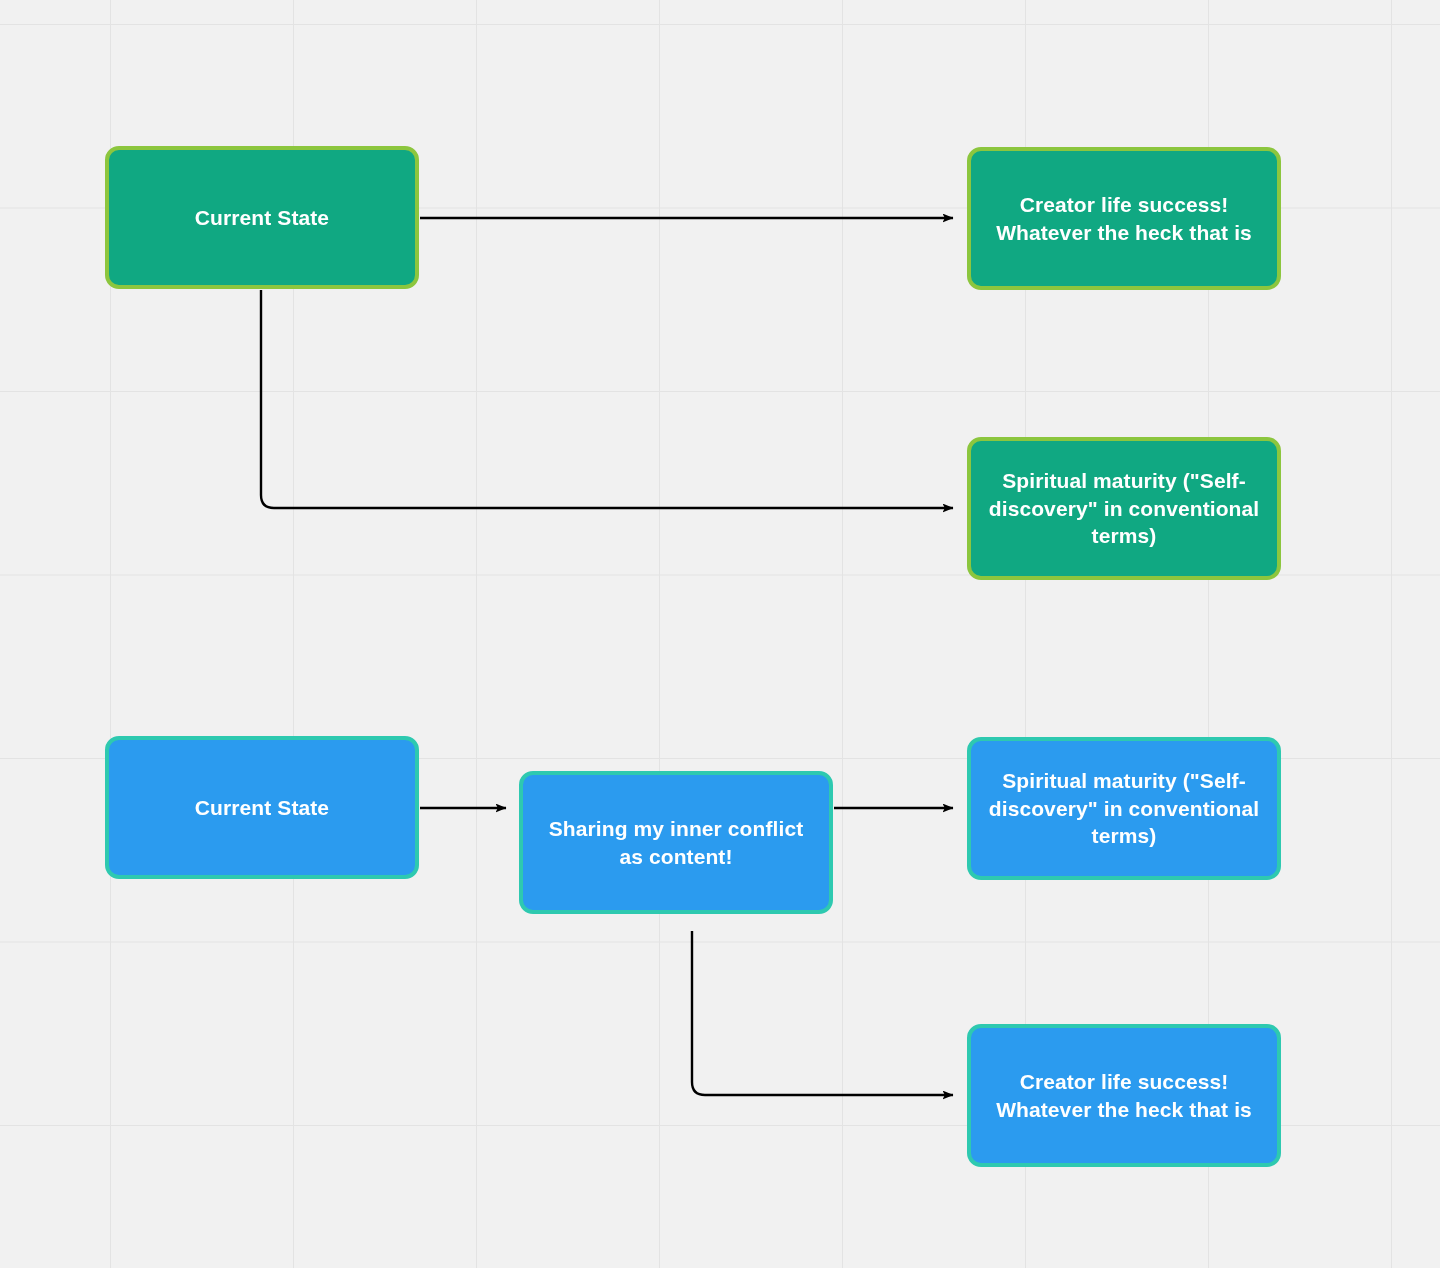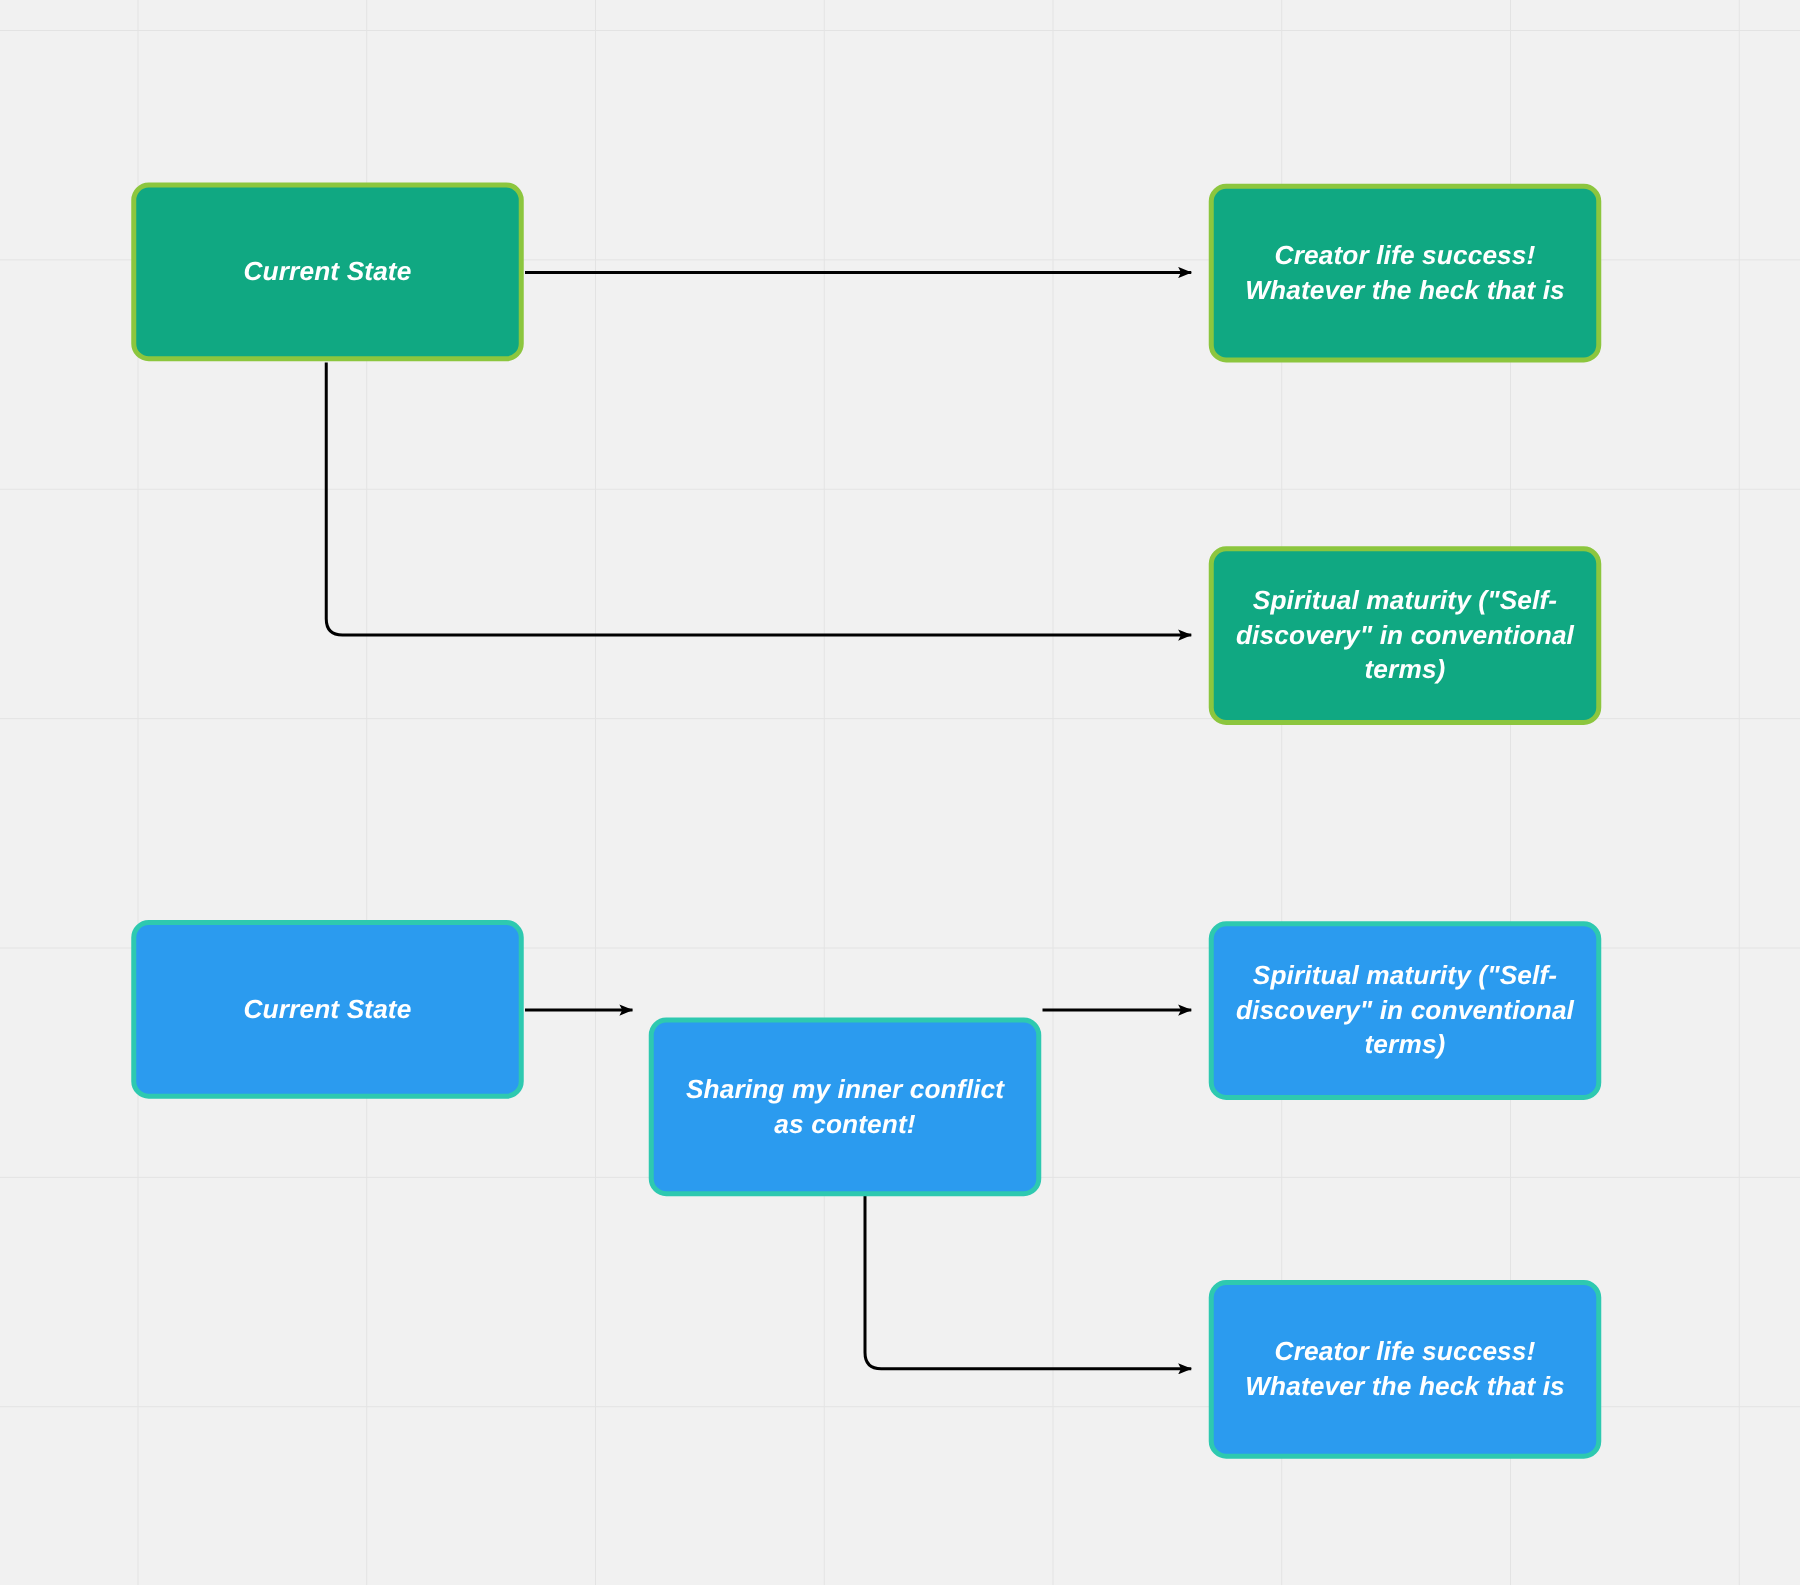--- a/index.html
+++ b/index.html
@@ -14,21 +14,20 @@
     position: relative;
     width: 1440px;
     height: 1268px;
     overflow: hidden;
     background-color: #f1f1f1;
     background-image:
       linear-gradient(to right, #e3e3e3 1px, transparent 1px),
       linear-gradient(to bottom, #e3e3e3 1px, transparent 1px);
     background-size: 183px 183.5px;
     background-position: 110px 24px;
-    font-style: italic;
   }
 
   #edge-layer {
     position: absolute;
     left: 0;
     top: 0;
     width: 1440px;
     height: 1268px;
     pointer-events: none;
   }
@@ -100,21 +99,21 @@
   </div>
 
   <div class="node green" style="left:967px; top:437px; width:314px; height:143px;">
     <span class="node-label">Spiritual maturity ("Self-discovery" in conventional terms)</span>
   </div>
 
   <div class="node blue" style="left:105px; top:736px; width:314px; height:143px;">
     <span class="node-label">Current State</span>
   </div>
 
-  <div class="node blue" style="left:519px; top:814px; width:314px; height:143px;">
+  <div class="node blue" style="left:519px; top:771px; width:314px; height:143px;">
     <span class="node-label">Sharing my inner conflict as content!</span>
   </div>
 
   <div class="node blue" style="left:967px; top:737px; width:314px; height:143px;">
     <span class="node-label">Spiritual maturity ("Self-discovery" in conventional terms)</span>
   </div>
 
   <div class="node blue" style="left:967px; top:1024px; width:314px; height:143px;">
     <span class="node-label">Creator life success! Whatever the heck that is</span>
   </div>

